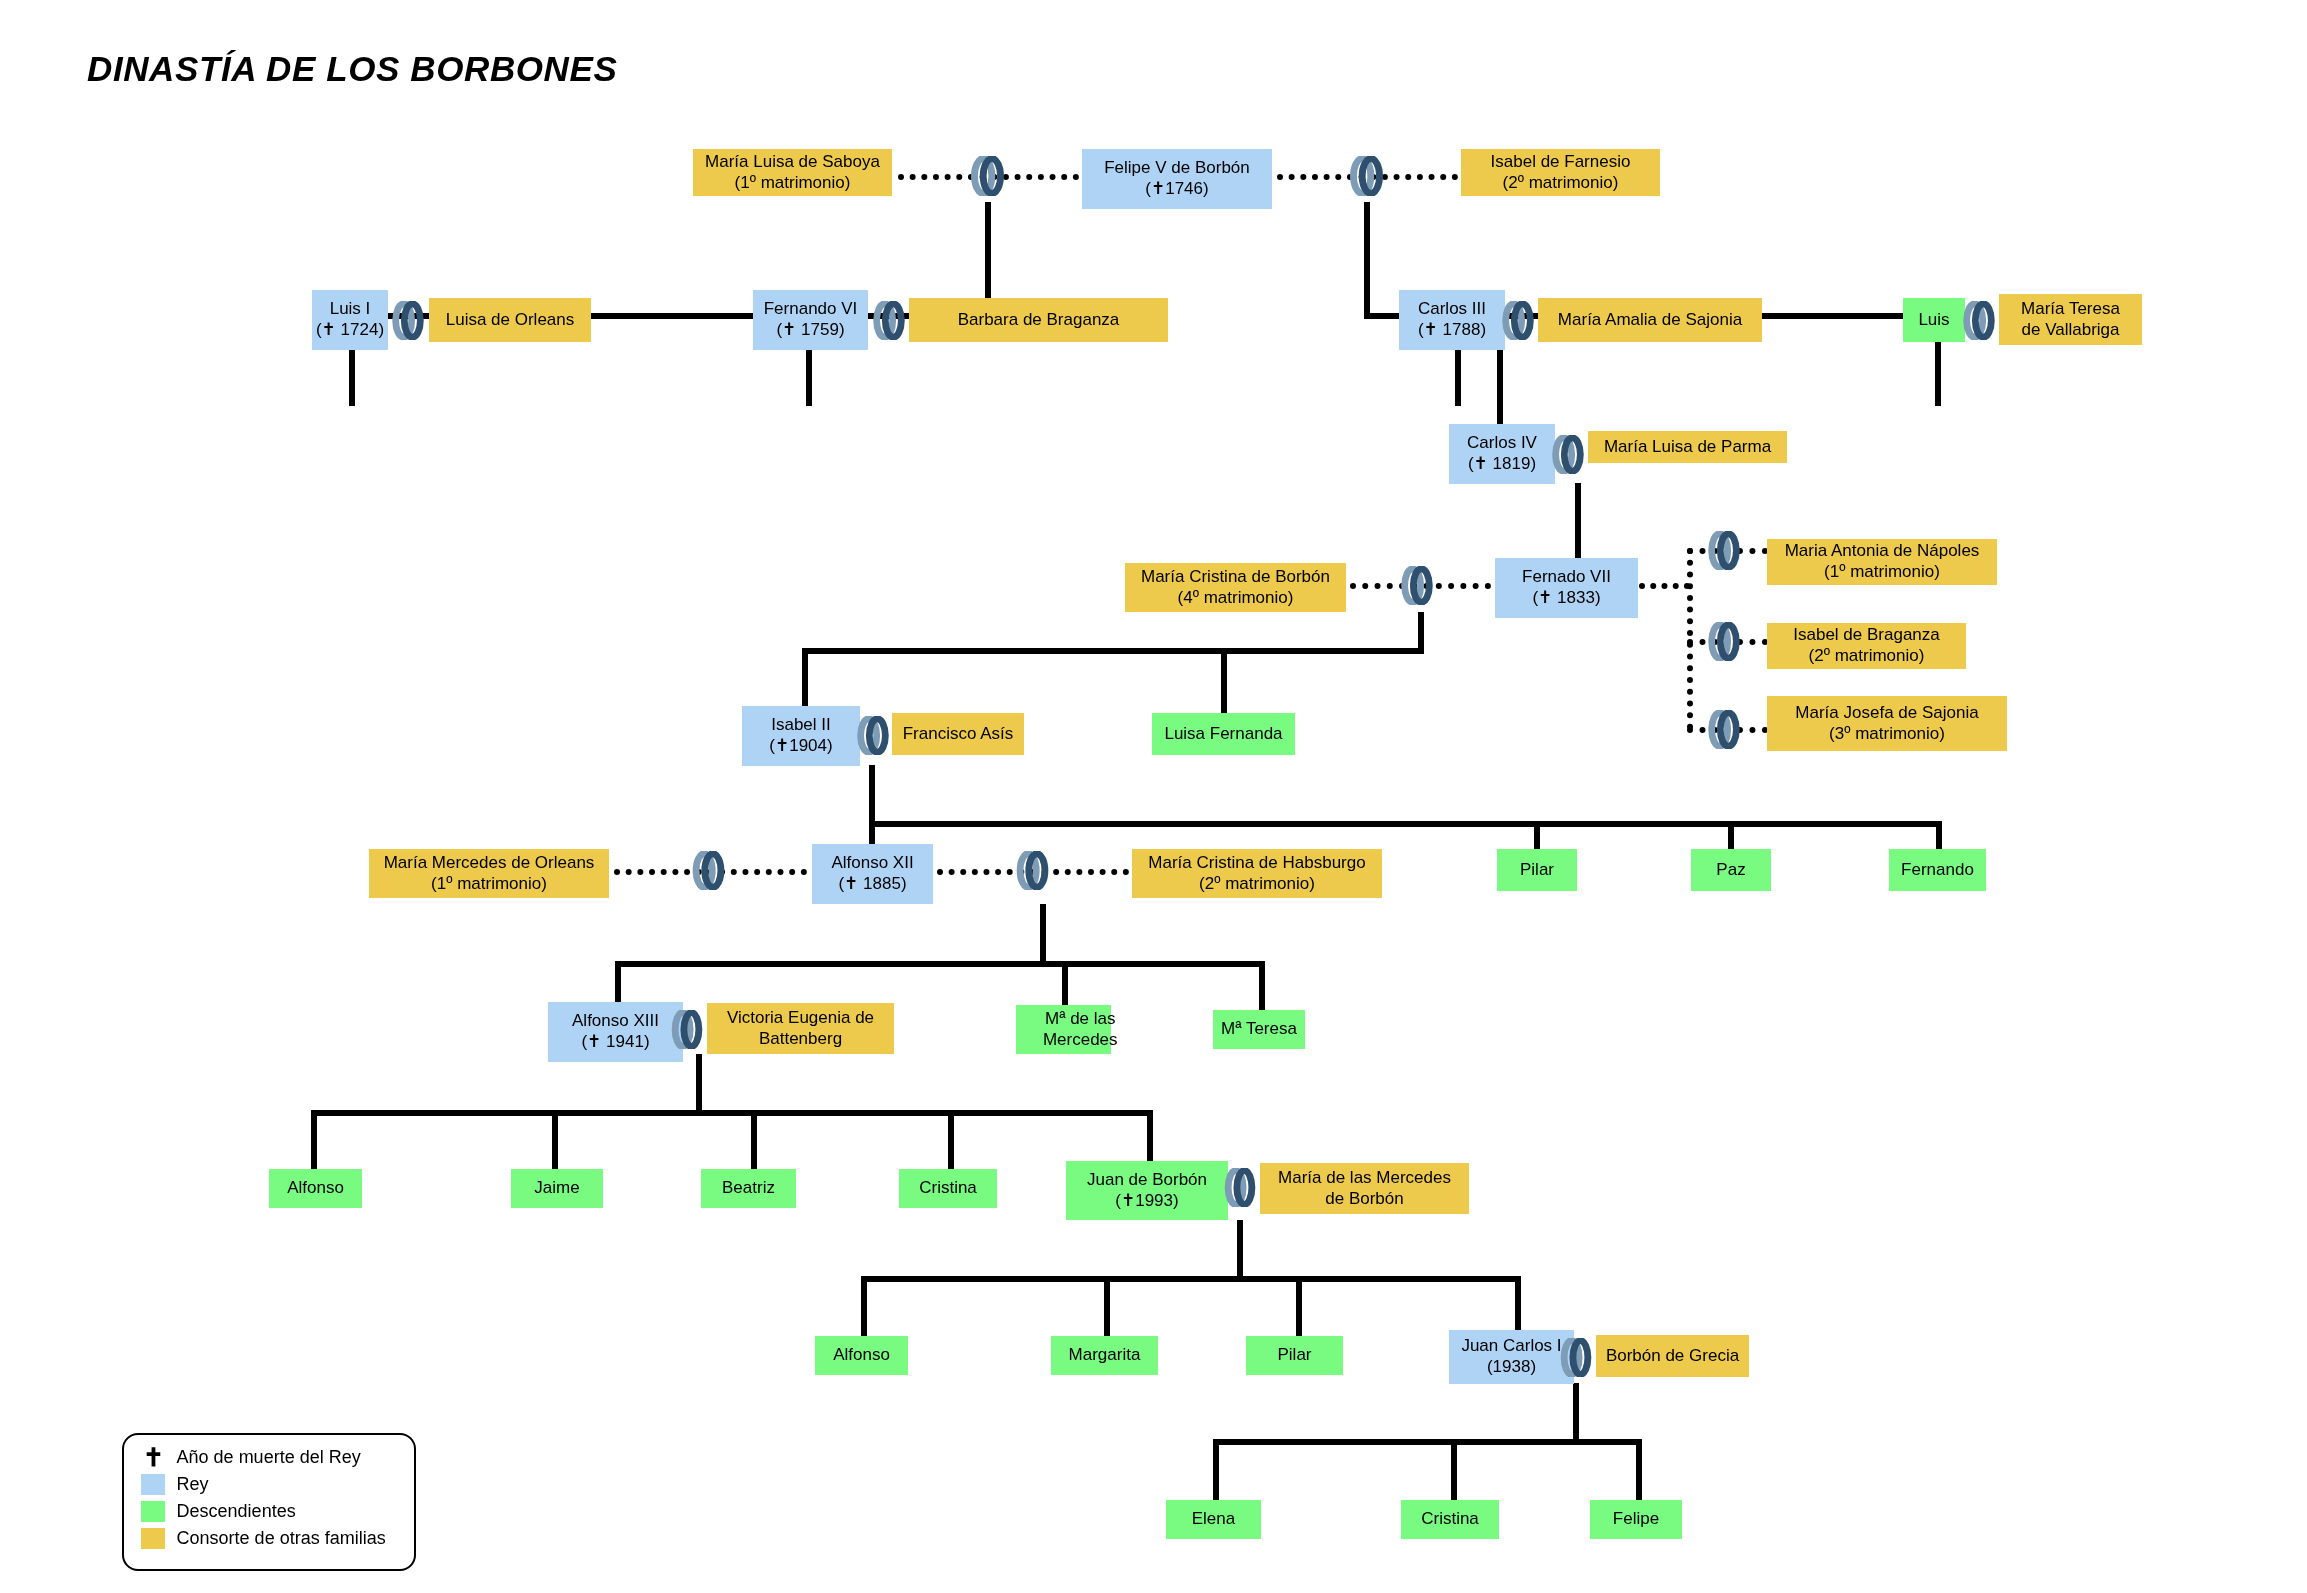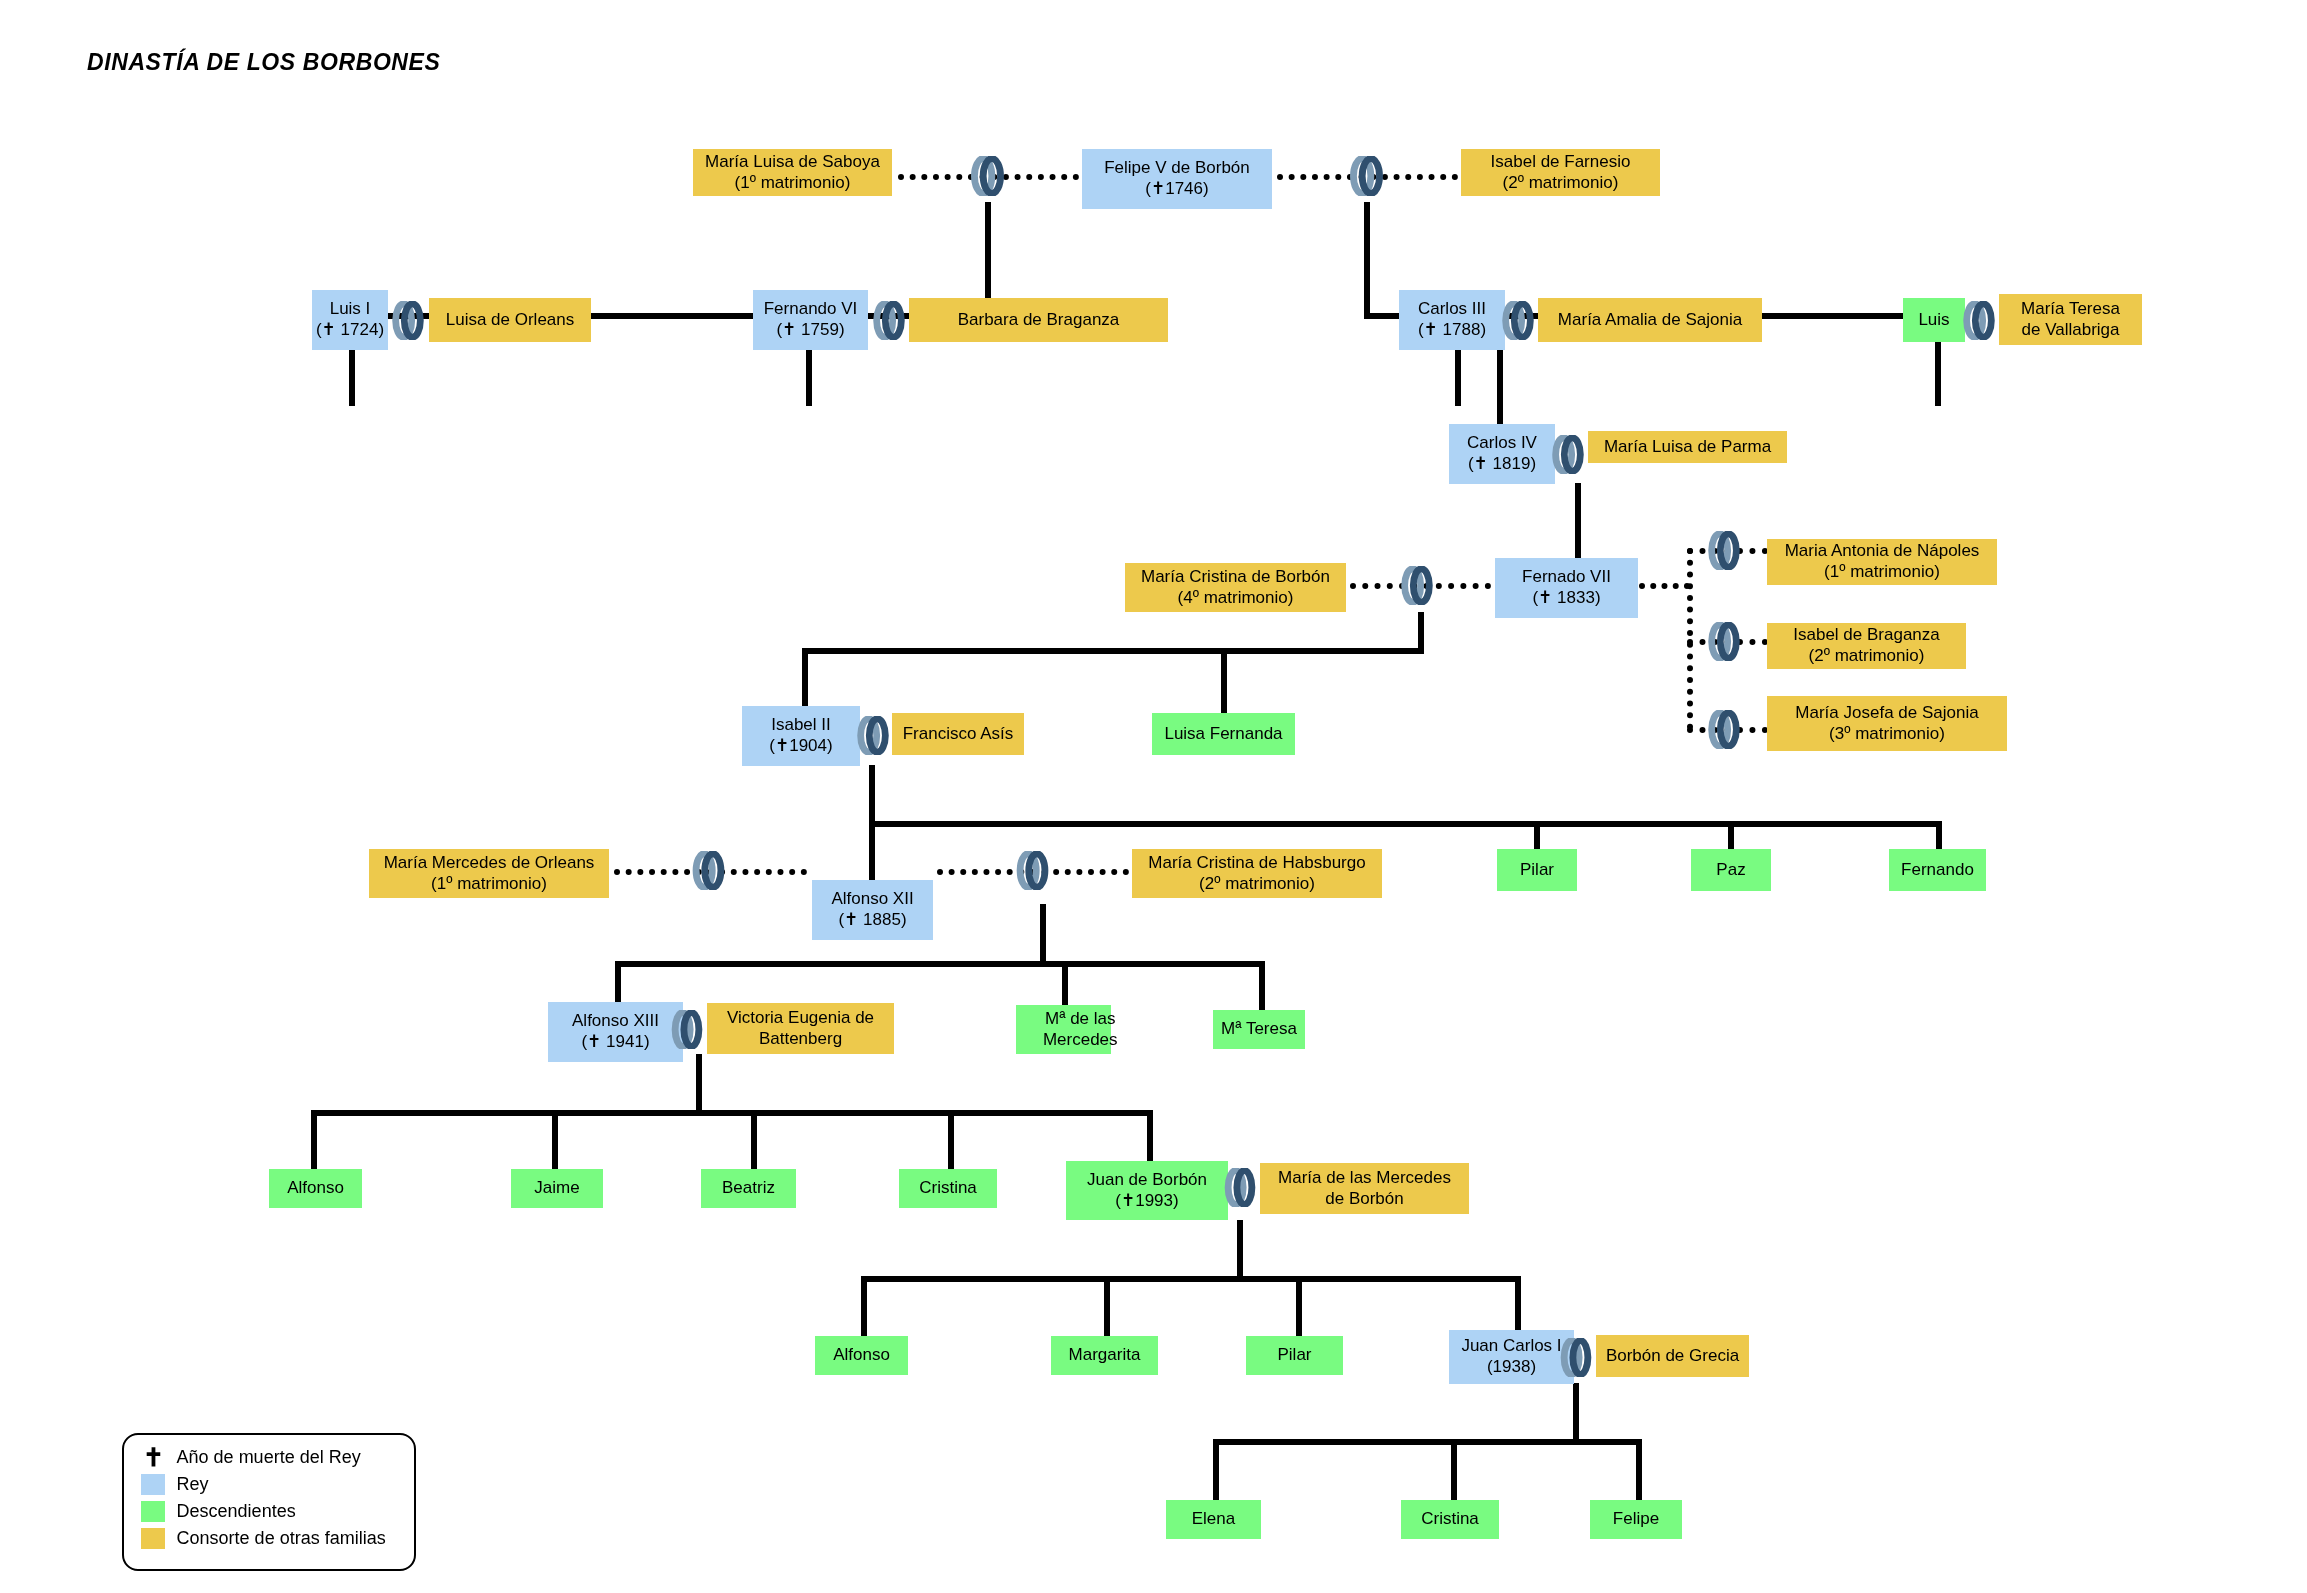--- a/index.html
+++ b/index.html
@@ -7,21 +7,21 @@
     position:relative;
     width:2307px;height:1594px;
     background:#ffffff;
     font-family:"Liberation Sans", sans-serif;
     overflow:hidden;
   }
   #title{
     position:absolute;left:87px;top:49px;
     font-family:"Liberation Sans", sans-serif;
     font-style:italic;font-weight:bold;
-    font-size:23px;letter-spacing:0.6px;color:#000;
+    font-size:35px;letter-spacing:0.6px;color:#000;
     white-space:nowrap;
   }
   .node{
     position:absolute;
     box-sizing:border-box;
     display:flex;align-items:center;justify-content:center;
     text-align:center;
     color:#000;
     font-family:"Liberation Sans", sans-serif;
     font-size:17px;
@@ -195,21 +195,21 @@
 
   <div class="vline" style="left:869px;top:765px;height:60px;"></div>
   <div class="hline" style="left:869px;top:821px;width:1073px;"></div>
   <div class="vline" style="left:869px;top:821px;height:69px;"></div>
   <div class="vline" style="left:1534px;top:821px;height:69px;"></div>
   <div class="vline" style="left:1728px;top:821px;height:69px;"></div>
   <div class="vline" style="left:1936px;top:821px;height:69px;"></div>
 
   <div class="node consort" style="left:369px;top:849px;width:240px;height:49px;">María Mercedes de Orleans
 (1º matrimonio)</div>
-  <div class="node king" style="left:812px;top:844px;width:121px;height:60px;margin-top:36px;">Alfonso XII
+  <div class="node king" style="left:812px;top:844px;width:121px;height:60px;">Alfonso XII
 (✝ 1885)</div>
   <div class="node consort" style="left:1132px;top:849px;width:250px;height:49px;">María Cristina de Habsburgo
 (2º matrimonio)</div>
 
   <div class="dotline" style="left:614px;top:869px;width:193px;"></div>
   <div class="dotline" style="left:937px;top:869px;width:192px;"></div>
   <svg class="ring" style="left:688px;top:851px;" width="41" height="39" viewBox="0 0 66 62">
     <ellipse cx="26" cy="31" rx="13" ry="27" fill="none" stroke="#7E9CB5" stroke-width="11"></ellipse>
     <ellipse cx="40" cy="31" rx="13" ry="27" fill="none" stroke="#2F4F6E" stroke-width="11"></ellipse>
   </svg>

